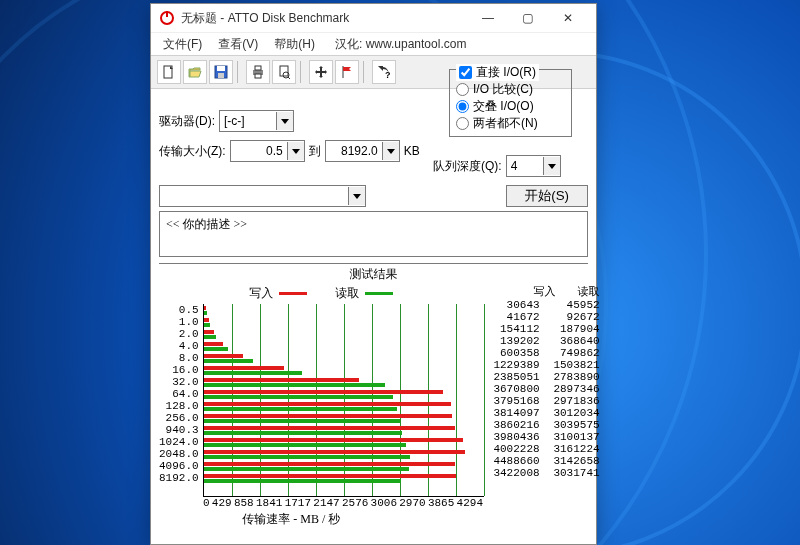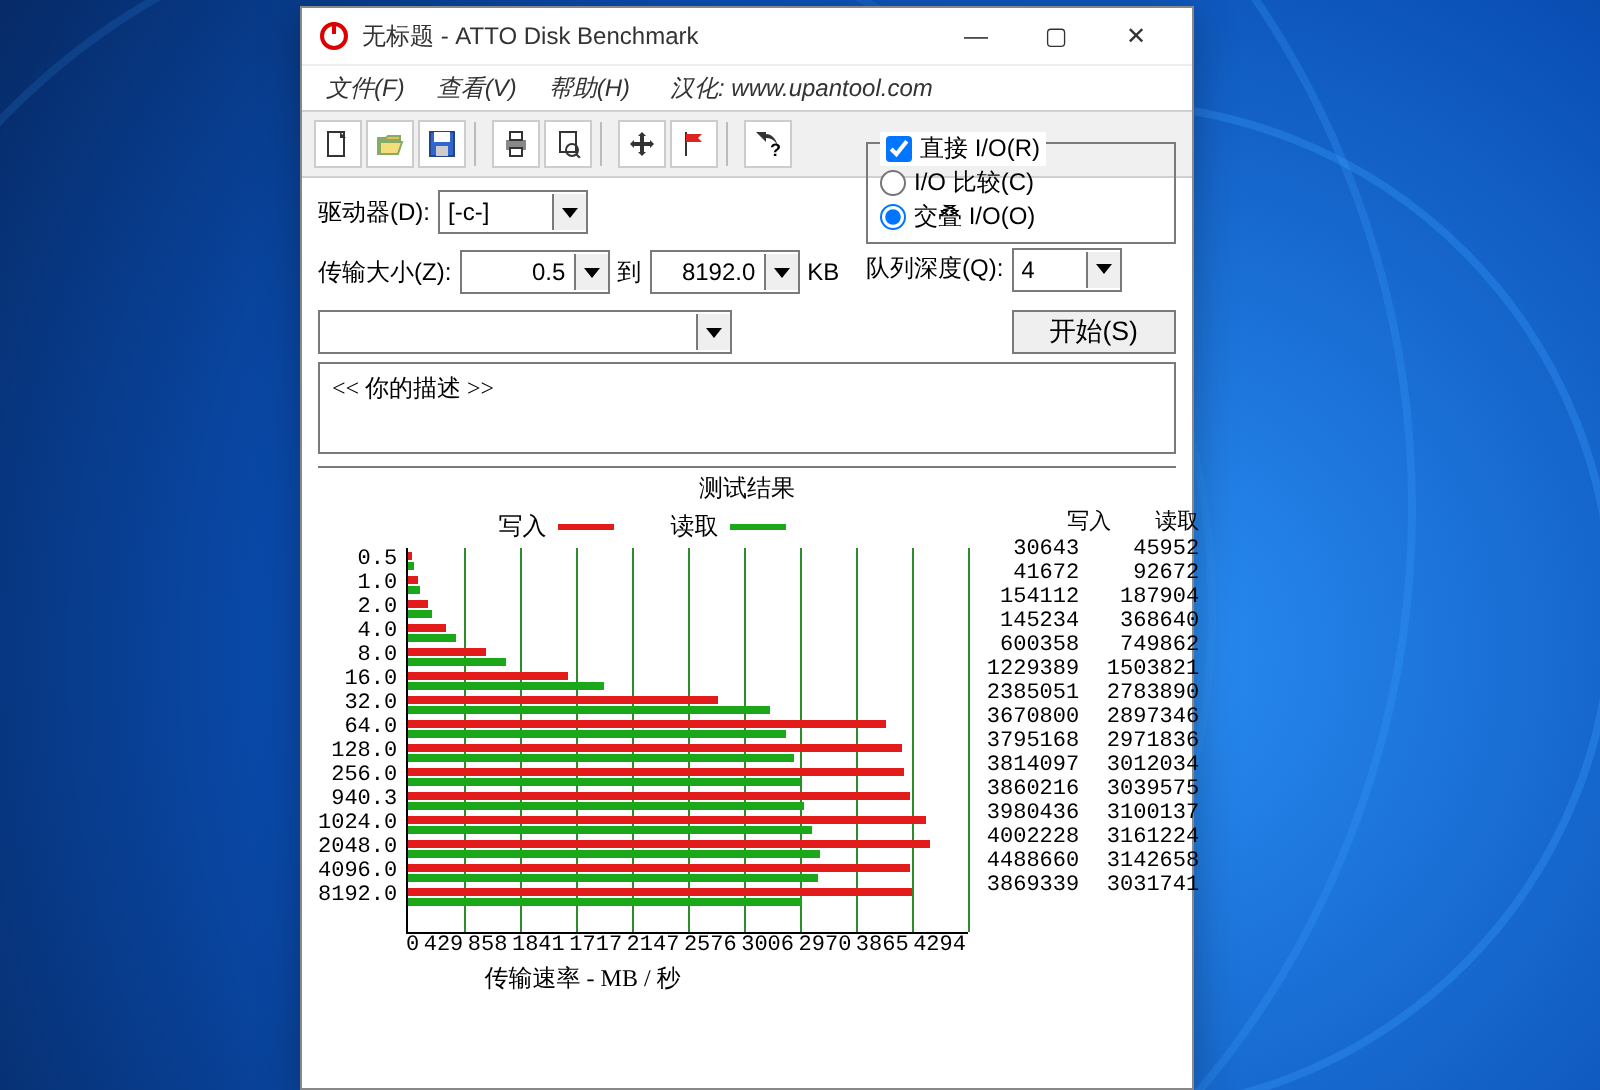--- a/index.html
+++ b/index.html
@@ -13,38 +13,38 @@
   .window{position:absolute;left:150px;top:3px;width:445px;height:540px;background:#fff;
     border:1px solid #888;box-shadow:0 4px 20px rgba(0,0,0,.3);}
   .titlebar{height:28px;display:flex;align-items:center;padding:0 8px;background:#fff;
     border-bottom:1px solid #eee;}
   .titlebar .icon{width:16px;height:16px;margin-right:6px;color:#d00;font-weight:bold;}
   .titlebar .title{flex:1;color:#333;font-size:12px;}
   .winbtn{width:40px;height:28px;display:flex;align-items:center;justify-content:center;
     color:#333;font-family:Arial;}
 
   .menubar{height:22px;display:flex;align-items:center;padding:0 8px;gap:8px;color:#333;}
-  .menubar span{padding:2px 4px;font-style:italic;}
+  .menubar span{padding:2px 4px;}
   .menubar .hanhua{margin-left:4px;color:#333;}
 
   .toolbar{height:28px;display:flex;align-items:center;padding:2px 6px;gap:2px;
     background:#f0f0f0;border-top:1px solid #d0d0d0;border-bottom:1px solid #d0d0d0;}
   .tb{width:22px;height:22px;border:1px solid #ccc;background:#fff;display:flex;
     align-items:center;justify-content:center;font-size:12px;}
   .tb svg{width:14px;height:14px;}
   .tsep{width:4px;height:22px;border-left:1px solid #bbb;margin:0 2px;}
 
   .client{padding:6px 8px;}
   .row{display:flex;align-items:center;margin-bottom:4px;gap:4px;}
   .lbl{white-space:nowrap;}
   .combo{display:flex;align-items:center;border:1px solid #7a7a7a;background:#fff;height:20px;}
   .combo input{border:0;height:18px;padding:0 4px;font-size:12px;width:48px;}
   .combo .arr{width:16px;height:18px;border-left:1px solid #7a7a7a;background:#efefef;
     display:flex;align-items:center;justify-content:center;}
-  fieldset{border:1px solid #7a7a7a;margin:0;padding:2px 6px 4px;}
+  fieldset{border:1px solid #7a7a7a;margin:16px;padding:2px 6px 4px;}
   .chk,.rad{display:flex;align-items:center;gap:4px;white-space:nowrap;}
   .chk input,.rad input{margin:0;}
 
   .startbtn{height:22px;padding:0 18px;border:1px solid #7a7a7a;background:#efefef;}
 
   .descbox{border:1px solid #7a7a7a;background:#fff;height:36px;padding:4px 6px;
     overflow:auto;margin-bottom:6px;font-family:"SimSun";}
 
   .results{border-top:1px solid #7a7a7a;padding-top:2px;}
   .res-title{text-align:center;font-family:"SimSun";margin-bottom:2px;}
@@ -198,20 +198,24 @@
               <span>直接 I/O(R)</span>
             </label>
           <label class="rad">
               <input type="radio" name="io" style="">
               <span>I/O 比较(C)</span>
             </label>
           <label class="rad">
               <input type="radio" name="io" checked="" style="">
               <span>交叠 I/O(O)</span>
             </label>
+          <label class="rad">
+              <input type="radio" name="io" style="">
+              <span>两者都不(N)</span>
+            </label>
         </fieldset>
         <div class="row">
           <span class="lbl">队列深度(Q):</span>
           <div class="combo">
               <input style="width: 28px;" readonly="" value="4">
               <span class="arr">
                 <span class="arrdown"></span>
               </span>
             </div>
         </div>
@@ -366,21 +370,21 @@
               </div>
               <div class="valrow">
                 <span>41672</span>
                 <span>92672</span>
               </div>
               <div class="valrow">
                 <span>154112</span>
                 <span>187904</span>
               </div>
               <div class="valrow">
-                <span>145234</span>
+                <span>139202</span>
                 <span>368640</span>
               </div>
               <div class="valrow">
                 <span>600358</span>
                 <span>749862</span>
               </div>
               <div class="valrow">
                 <span>1229389</span>
                 <span>1503821</span>
               </div>
@@ -410,21 +414,21 @@
               </div>
               <div class="valrow">
                 <span>4002228</span>
                 <span>3161224</span>
               </div>
               <div class="valrow">
                 <span>4488660</span>
                 <span>3142658</span>
               </div>
               <div class="valrow">
-                <span>3869339</span>
+                <span>3422008</span>
                 <span>3031741</span>
               </div>
             </div>
         </div>
       </div>
     </div>
 
   </div>
 </div>
 

